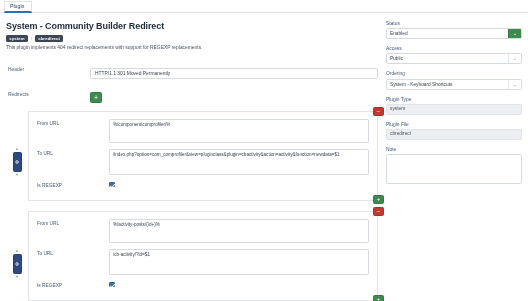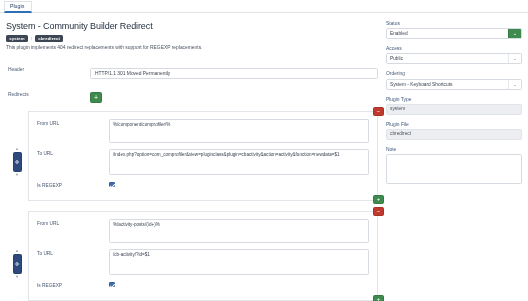--- a/index.html
+++ b/index.html
@@ -42,21 +42,21 @@
   .body {
     display: flex;
     padding: 8px 6px 0 6px;
     height: 288px;
   }
   .col-main { width: 378px; padding-right: 6px; }
   .col-side { width: 138px; padding-left: 2px; }
 
   h1.page-title {
     font-size: 9px;
-    font-weight: normal;
+    font-weight: bold;
     color: #1c2b3a;
     letter-spacing: -0.1px;
     margin-bottom: 4px;
   }
   .badges { display: flex; align-items: center; gap: 3px; margin-bottom: 3px; }
   .badge {
     font-size: 4.3px;
     color: #fff;
     background: #3d4753;
     padding: 1.6px 3.2px 1.4px;

